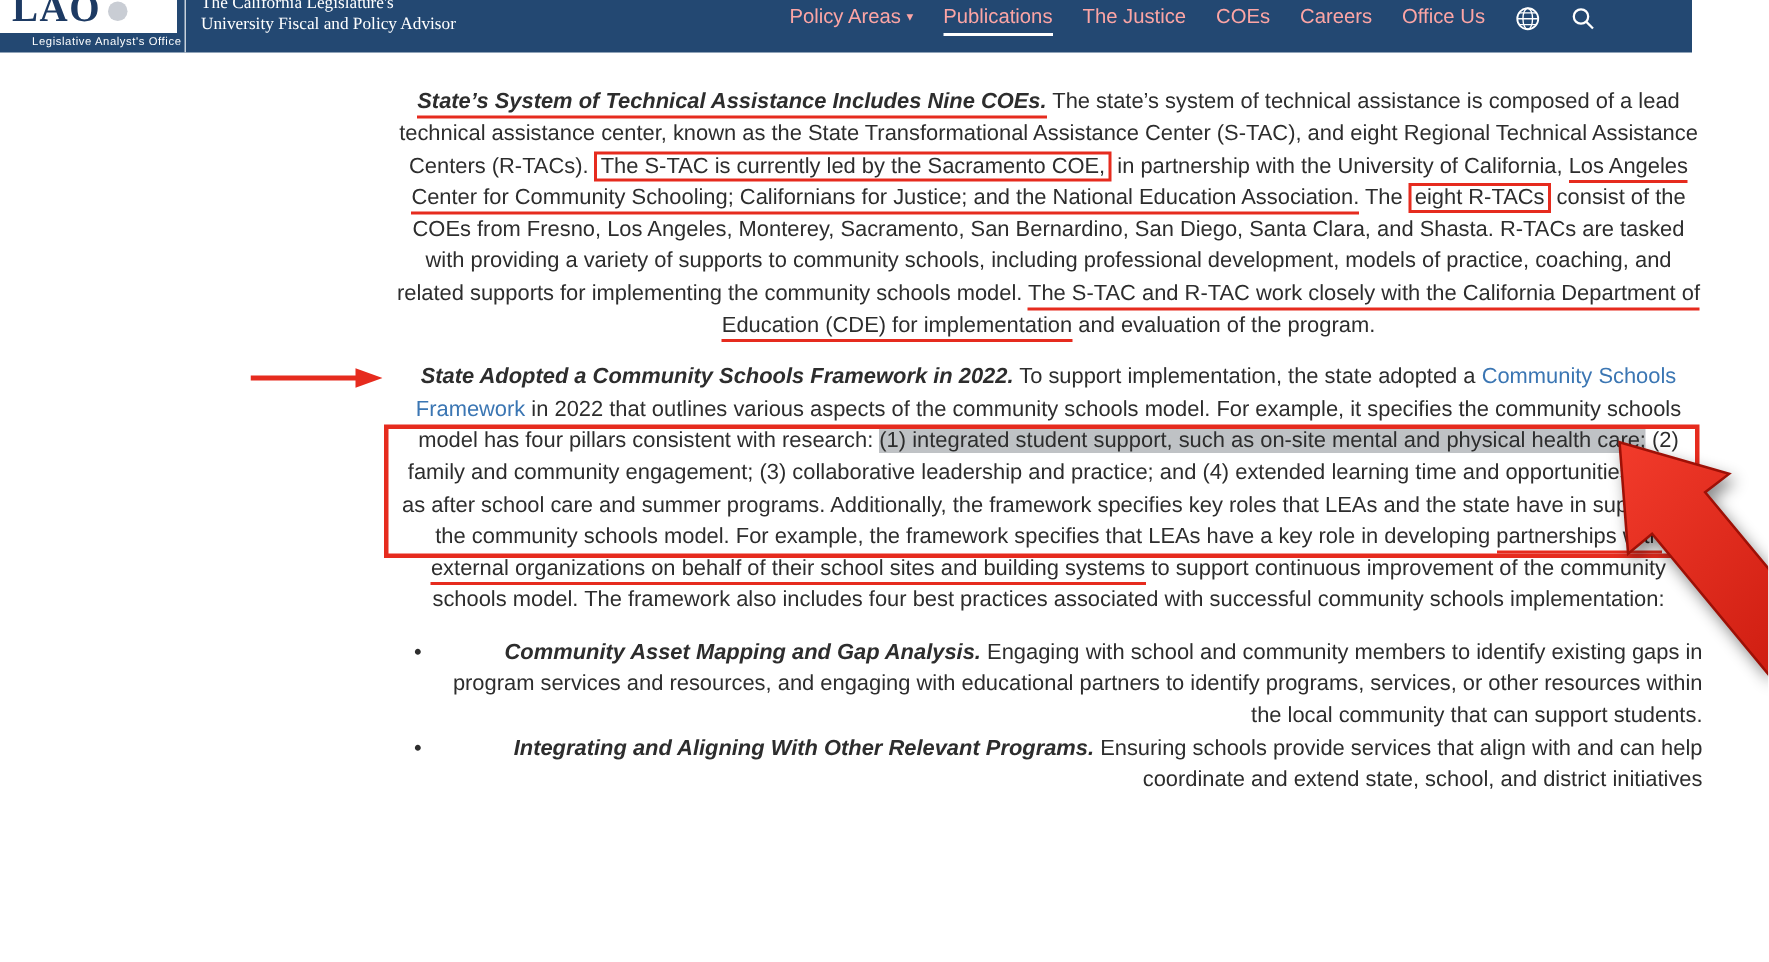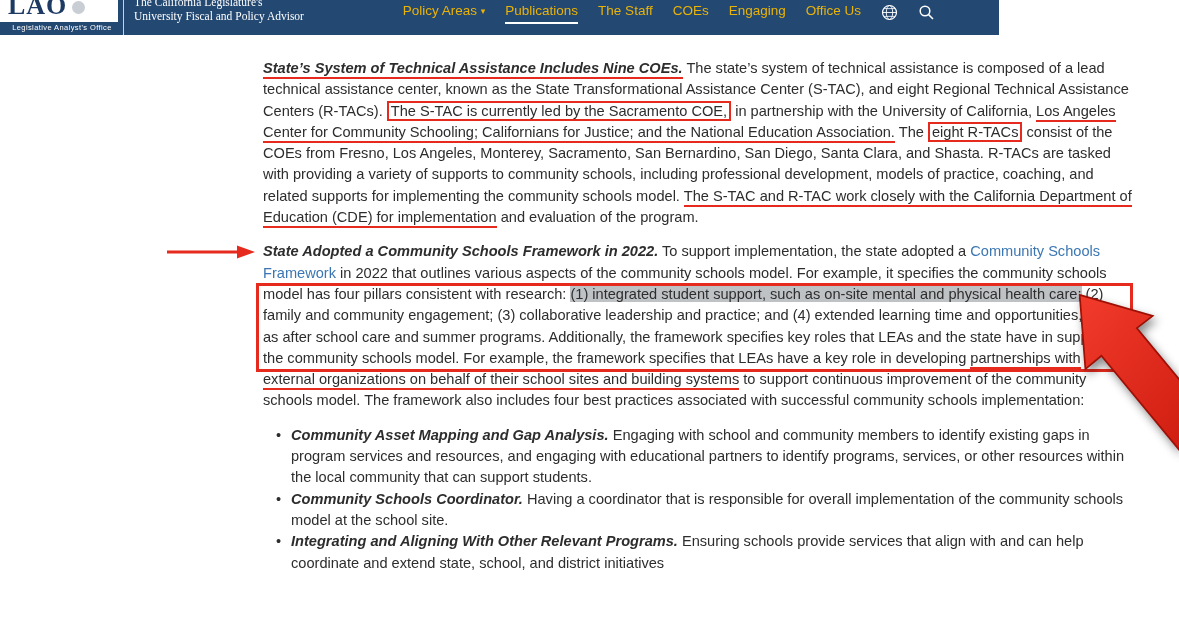--- a/index.html
+++ b/index.html
@@ -1,41 +1,41 @@
 <!DOCTYPE html>
 <html><head>
 <meta charset="utf-8">
 <style>
   * { margin:0; padding:0; box-sizing:border-box; }
   body { font-family:"Liberation Sans", sans-serif; background:#fff; }
   .page { position:relative; width:1179px; height:641px; overflow:hidden; background:#fff; }
 
   
-  .navbar { position:absolute; top:0; left:0; width:999px; height:35px; background:#234872; overflow:hidden; }
+  .navbar { position:absolute; top:0; left:0; width:1128px; height:35px; background:#234872; overflow:hidden; }
   .logo-box { position:absolute; left:0; top:0; width:118px; height:22px; background:#fff; overflow:hidden; display:flex; align-items:flex-start; padding-left:8px; }
   .logo-text { font-family:"Liberation Serif", serif; font-weight:bold; font-size:26px; line-height:26px; color:#1d3a63; position:relative; top:-7px; letter-spacing:1px; }
   .logo-seal { width:13px; height:13px; border-radius:50%; background:#c9cdd4; margin:1px 0 0 5px; flex:none; }
-  .logo-sub { position:absolute; left:3px; top:23px; width:118px; color:#fff; font-size:7.5px; letter-spacing:0.4px; text-align:center; }
+  .logo-sub { position:absolute; left:3px; top:23px; width:118px; color:#fff; font-size:7.5px; letter-spacing:0.4px; text-align:right; }
   .nav-sep { position:absolute; left:123px; top:0; width:1px; height:35px; background:rgba(255,255,255,0.75); }
   .tagline { position:absolute; left:134px; top:-4px; color:#fff; font-family:"Liberation Serif", serif; font-size:11.5px; line-height:13.5px; white-space:nowrap; }
   .nav-links { position:absolute; right:64px; top:0; display:flex; align-items:flex-start; gap:20px; padding-top:3px; }
-  .nav-links a { color:#eab308; text-decoration:none; font-size:13.5px; line-height:15px; padding-bottom:4px; white-space:nowrap; cursor:pointer; }
+  .nav-links a { color:#fca5a5; text-decoration:none; font-size:13.5px; line-height:15px; padding-bottom:4px; white-space:nowrap; cursor:pointer; }
   .nav-links a.active { border-bottom:2px solid #fff; }
   .caret { font-size:9px; vertical-align:1px; }
   .nav-icon { display:inline-flex; margin-top:1px; cursor:pointer; }
 
   
   .content { position:absolute; left:263px; top:58px; width:872px; color:#2d2d2d; font-size:14.6px; line-height:21.3px; }
-  .para { margin-bottom:13px; }
+  .para { margin-bottom:13px;text-align:center; }
   .lead { font-weight:bold; font-style:italic; }
   .red-ul { border-bottom:2px solid #e62b1e; padding-bottom:1px; }
   .red-box { border:2px solid #e62b1e; padding:0 2px; }
   .hl { background:#bfc2c5; }
   .doc-link { color:#3b76b3; text-decoration:none; cursor:pointer; }
-  .bullets { list-style:none; margin:0 0 0 13px; }
+  .bullets { list-style:none; margin:0 0 0 13px;text-align:right; }
   .bullets li { position:relative; padding-left:15px; margin-bottom:0px; }
   .bullets li::before { content:"\2022"; position:absolute; left:0; top:0; }
 
   
   .red-box-overlay { position:absolute; left:256px; top:283px; width:877px; height:89px; border:3px solid #e62b1e; pointer-events:none; }
   .arrow-left-svg { position:absolute; left:167px; top:245px; pointer-events:none; }
   .big-arrow-svg { position:absolute; left:1066px; top:286px; pointer-events:none; filter:drop-shadow(3px 5px 5px rgba(0,0,0,0.45)); }
 </style>
 </head>
 <body>
@@ -49,23 +49,23 @@
     </div>
     <div class="logo-sub">Legislative Analyst's Office</div>
     <div class="nav-sep"></div>
     <div class="tagline">
       <div>The California Legislature's</div>
       <div>University Fiscal and Policy Advisor</div>
     </div>
     <nav class="nav-links">
       <a><span>Policy Areas</span> <span class="caret">▾</span></a>
       <a class="active">Publications</a>
-      <a>The Staff</a>
+      <a>The Justice</a>
       <a>COEs</a>
-      <a>Engaging</a>
+      <a>Careers</a>
       <a>Office Us</a>
       <span class="nav-icon">
         <svg width="17" height="17" viewBox="0 0 17 17">
           <circle cx="8.5" cy="8.5" r="7" fill="none" stroke="#fff" stroke-width="1.2"></circle>
           <ellipse cx="8.5" cy="8.5" rx="3.2" ry="7" fill="none" stroke="#fff" stroke-width="0.9"></ellipse>
           <line x1="1.5" y1="8.5" x2="15.5" y2="8.5" stroke="#fff" stroke-width="0.9"></line>
           <line x1="2.7" y1="4.6" x2="14.3" y2="4.6" stroke="#fff" stroke-width="0.8"></line>
           <line x1="2.7" y1="12.4" x2="14.3" y2="12.4" stroke="#fff" stroke-width="0.8"></line>
         </svg>
       </span>
@@ -79,21 +79,20 @@
   </header>
 
   <main class="content">
 
     <p class="para"><span class="lead red-ul">State’s System of Technical Assistance Includes Nine COEs.</span><span> The state’s system of technical assistance is composed of a lead technical assistance center, known as the State Transformational Assistance Center (S-TAC), and eight Regional Technical Assistance Centers (R-TACs). </span><span class="red-box">The S-TAC is currently led by the Sacramento COE,</span><span> in partnership with the University of California, </span><span class="red-ul">Los Angeles Center for Community Schooling; Californians for Justice; and the National Education Association.</span><span> The </span><span class="red-box">eight R-TACs</span><span> consist of the COEs from Fresno, Los Angeles, Monterey, Sacramento, San Bernardino, San Diego, Santa Clara, and Shasta. R-TACs are tasked with providing a variety of supports to community schools, including professional development, models of practice, coaching, and related supports for implementing the community schools model. </span><span class="red-ul">The S-TAC and R-TAC work closely with the California Department of Education (CDE) for implementation</span><span> and evaluation of the program.</span></p>
 
     <p class="para"><span class="lead">State Adopted a Community Schools Framework in 2022.</span><span> To support implementation, the state adopted a </span><a class="doc-link">Community Schools Framework</a><span> in 2022 that outlines various aspects of the community schools model. For example, it specifies the community schools model has four pillars consistent with research: </span><span class="hl">(1) integrated student support, such as on-site mental and physical health care;</span><span> (2) family and community engagement; (3) collaborative leadership and practice; and (4) extended learning time and opportunities, such as after school care and summer programs. Additionally, the framework specifies key roles that LEAs and the state have in supporting the community schools model. For example, the framework specifies that LEAs have a key role in developing </span><span class="red-ul">partnerships with external organizations on behalf of their school sites and building systems</span><span> to support continuous improvement of the community schools model. The framework also includes four best practices associated with successful community schools implementation:</span></p>
 
     <ul class="bullets">
       <li><span class="lead">Community Asset Mapping and Gap Analysis.</span><span> Engaging with school and community members to identify existing gaps in program services and resources, and engaging with educational partners to identify programs, services, or other resources within the local community that can support students.</span></li>
-      <li><span class="lead">Community Schools Coordinator.</span><span> Having a coordinator that is responsible for overall implementation of the community schools model at the school site.</span></li>
       <li><span class="lead">Integrating and Aligning With Other Relevant Programs.</span><span> Ensuring schools provide services that align with and can help coordinate and extend state, school, and district initiatives</span></li>
     </ul>
 
   </main>
 
   <div class="red-box-overlay"></div>
 
   <svg class="arrow-left-svg" width="88" height="14" viewBox="0 0 88 14">
     <line x1="0" y1="7" x2="72" y2="7" stroke="#e62b1e" stroke-width="3.2"></line>
     <polygon points="70,0.5 88,7 70,13.5" fill="#e62b1e"></polygon>

